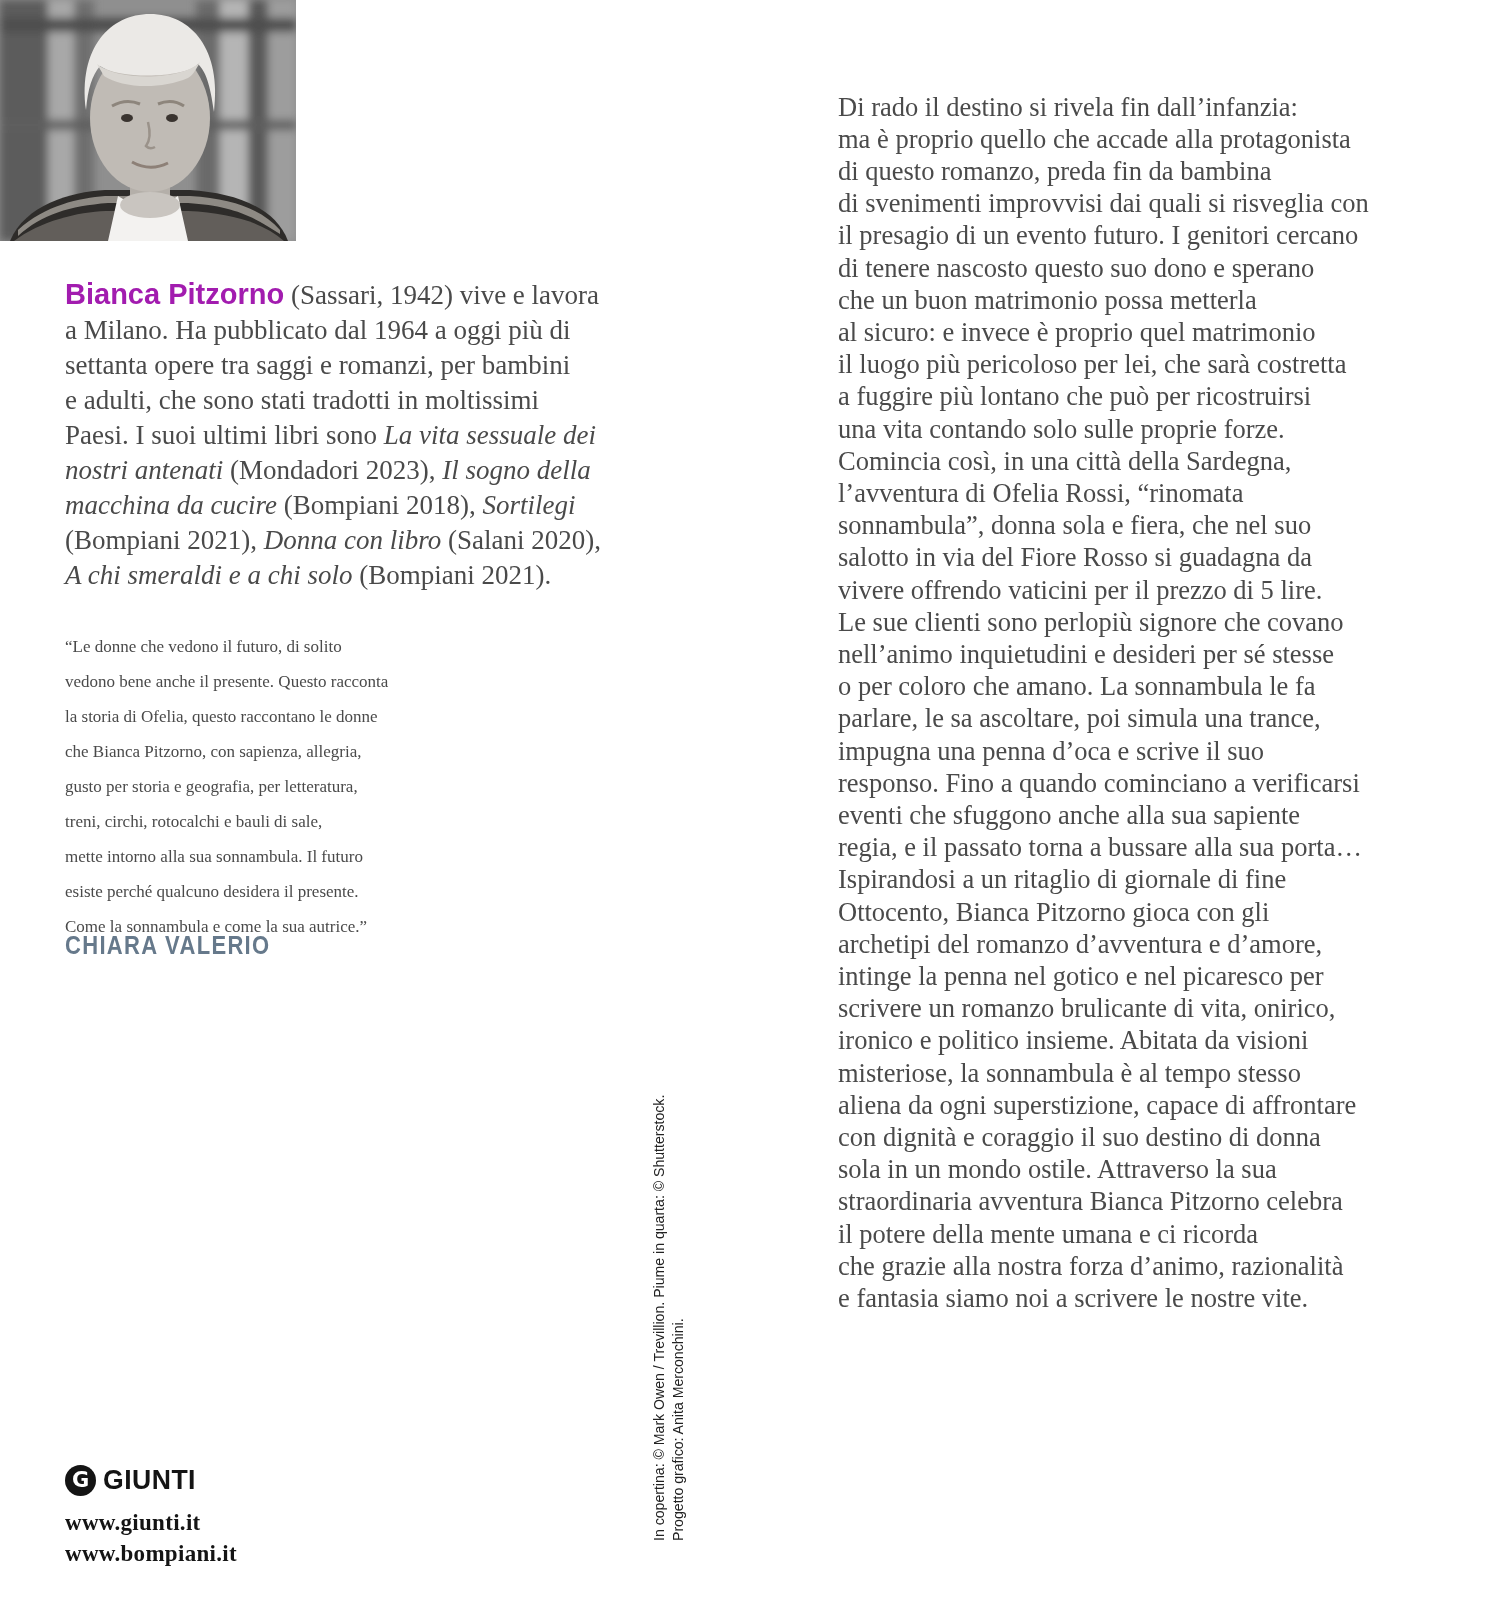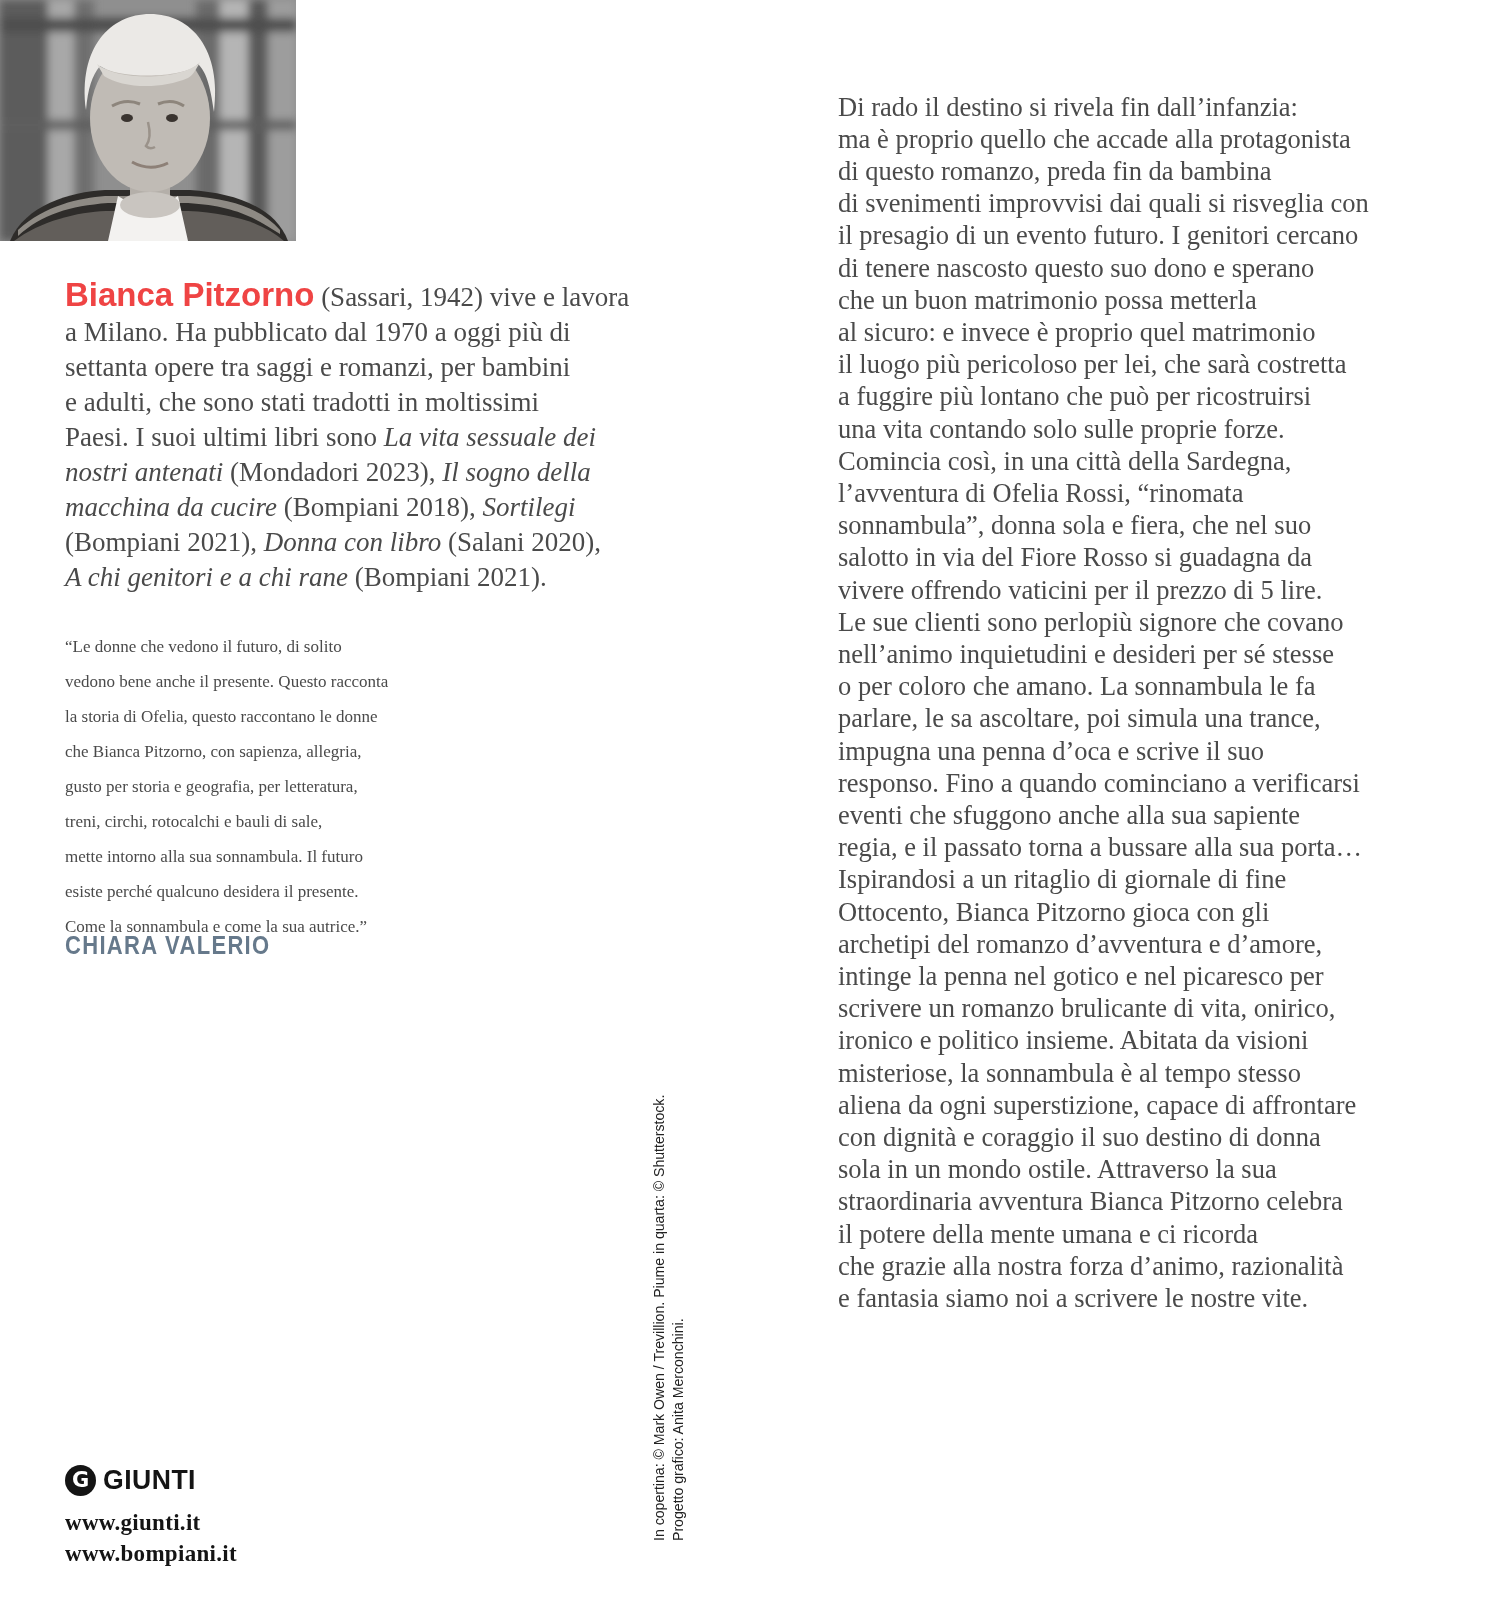--- a/index.html
+++ b/index.html
@@ -8,21 +8,21 @@
 
   
   .photo{position:absolute;left:0;top:0;width:296px;height:241px;overflow:hidden;}
   .photo svg{display:block;}
 
   .bio{position:absolute;left:65px;top:250px;width:700px;
        font-size:27px;line-height:35px;white-space:pre-line;color:#4a4a4a;}
   .seg-plain{}
   .seg-italic{font-style:italic;}
   .seg-name{font-family:"Liberation Sans",sans-serif;font-weight:bold;
-            font-size:33px;color:#ef4444;}
+            font-size:29px;color:#a21caf;}
 
   .quote{position:absolute;left:65px;top:612px;width:700px;
          font-size:17px;line-height:35px;white-space:pre-line;color:#4a4a4a;}
 
   .attribution{position:absolute;left:65px;top:931px;
          font-family:"Liberation Sans",sans-serif;font-weight:bold;
          font-size:25px;letter-spacing:1.5px;color:#66798b;
          transform:scaleX(.88);transform-origin:0 0;white-space:nowrap;}
 
   
@@ -94,28 +94,28 @@
       <path d="M158 104 q14 -6 26 2" stroke="#8d857c" stroke-width="3" fill="none"></path>
       <ellipse cx="127" cy="118" rx="6" ry="4" fill="#3a3430"></ellipse>
       <ellipse cx="172" cy="118" rx="6" ry="4" fill="#3a3430"></ellipse>
 
       <path d="M148 122 q4 16 -2 24 q4 4 9 1" stroke="#9a928a" stroke-width="2.5" fill="none"></path>
       <path d="M132 162 q18 10 36 1" stroke="#8d8077" stroke-width="3" fill="none"></path>
     </svg>
   </div>
 
   <p class="bio"><span class="seg-name">Bianca Pitzorno</span><span class="seg-plain"> (Sassari, 1942) vive e lavora
-a Milano. Ha pubblicato dal 1970 a oggi più di
+a Milano. Ha pubblicato dal 1964 a oggi più di
 settanta opere tra saggi e romanzi, per bambini
 e adulti, che sono stati tradotti in moltissimi
 Paesi.  I suoi ultimi libri sono </span><span class="seg-italic">La vita sessuale dei
 nostri antenati</span><span class="seg-plain"> (Mondadori 2023), </span><span class="seg-italic">Il sogno della
 macchina da cucire</span><span class="seg-plain"> (Bompiani 2018), </span><span class="seg-italic">Sortilegi</span><span class="seg-plain">
 (Bompiani 2021), </span><span class="seg-italic">Donna con libro</span><span class="seg-plain"> (Salani 2020),
-</span><span class="seg-italic">A chi genitori e a chi rane</span><span class="seg-plain"> (Bompiani 2021).</span></p>
+</span><span class="seg-italic">A chi smeraldi e a chi solo</span><span class="seg-plain"> (Bompiani 2021).</span></p>
 
   <p class="quote">“Le donne che vedono il futuro, di solito
 vedono bene anche il presente. Questo racconta
 la storia di Ofelia, questo raccontano le donne
 che Bianca Pitzorno, con sapienza, allegria,
 gusto per storia e geografia, per letteratura,
 treni, circhi, rotocalchi e bauli di sale,
 mette intorno alla sua sonnambula. Il futuro
 esiste perché qualcuno desidera il presente.
 Come la sonnambula e come la sua autrice.”</p>

